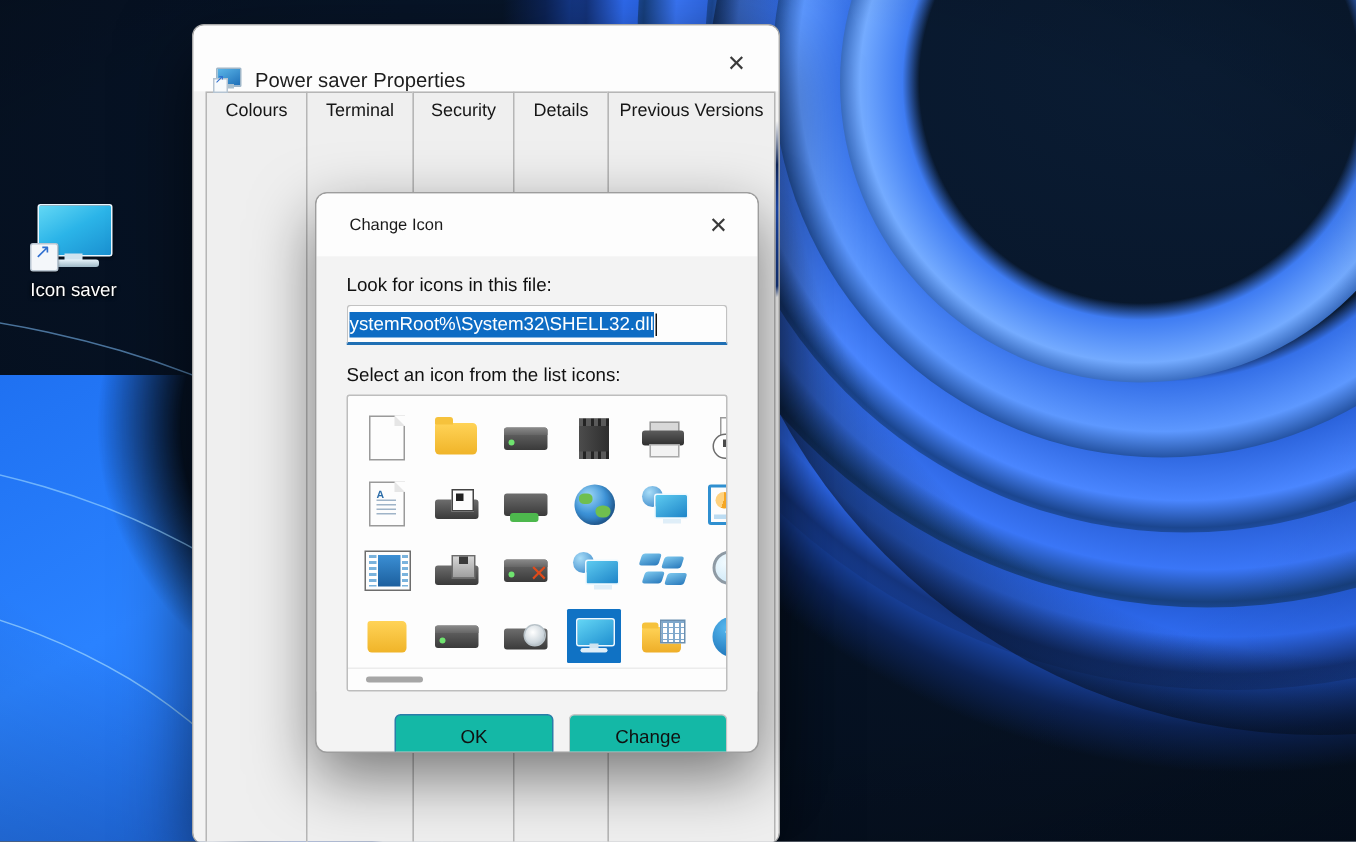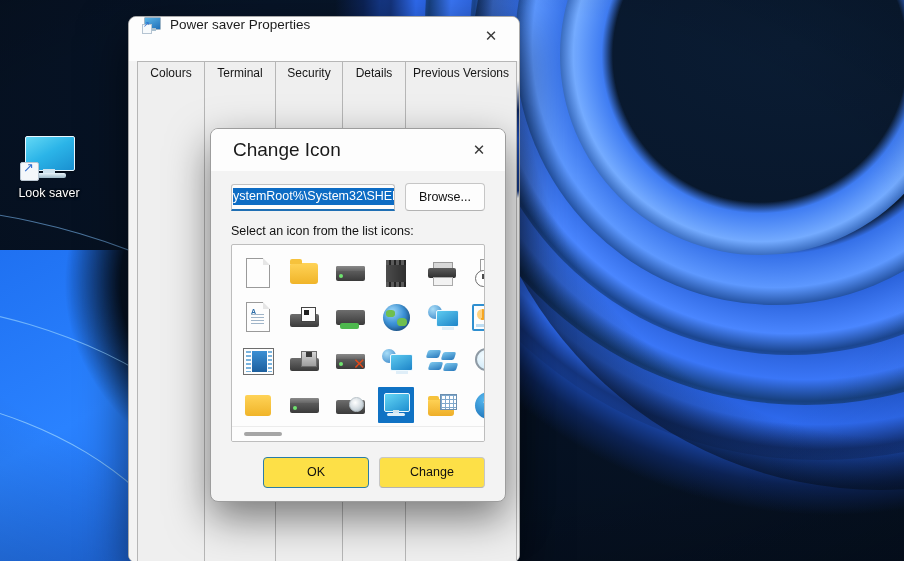--- a/index.html
+++ b/index.html
@@ -64,50 +64,50 @@
   .sc-arrow{position:absolute;left:-3px;top:26px;width:17px;height:17px;background:#f4f7fa;
      border:1px solid #b9c6d2;border-radius:2px;box-shadow:0 1px 1px rgba(0,0,0,.3);}
   .sc-arrow:after{content:"↗";position:absolute;left:2px;top:-3px;font-size:13px;color:#2f6fd0;}
   #shortcut .lbl{margin-top:4px;color:#fff;font-size:12.5px;line-height:15px;
      text-shadow:0 1px 3px rgba(0,0,0,.85),0 0 2px rgba(0,0,0,.9);}
 
   
   #props{position:absolute;left:128px;top:16px;width:390px;height:545px;
      background:#f3f3f3;border:1px solid #a9a9a9;border-radius:8px;
      box-shadow:0 18px 48px rgba(0,0,0,.55);overflow:hidden;display:flex;flex-direction:column;}
-  #props-title{height:44px;background:#fdfdfd;display:flex;align-items:flex-start;padding:0 6px 0 14px;flex:0 0 auto;}
+  #props-title{height:44px;background:#fdfdfd;display:flex;align-items:flex-end;padding:0 6px 0 14px;flex:0 0 auto;}
   .tb-icon{width:18px;height:16px;position:relative;margin-right:9px;flex:0 0 auto;}
   .tb-icon .sc{position:absolute;left:1px;top:0;width:15px;height:11px;border-radius:1px;
      background:linear-gradient(150deg,#5bb6e8,#1f6fb8);border:1px solid #9fb6c8;}
   .tb-icon .bs{position:absolute;left:4px;top:11px;width:9px;height:3px;background:#aac0cf;}
   .tb-icon .ar{position:absolute;left:-1px;top:7px;width:8px;height:8px;background:#f7fafc;border:1px solid #b5c4d2;}
   .tb-icon .ar:after{content:"↗";position:absolute;left:0;top:-5px;font-size:8px;color:#2f6fd0;}
   #props-title .t{font-size:13.5px;color:#1d1d1d;}
   .win-close{margin-left:auto;width:44px;height:38px;display:flex;align-items:center;justify-content:center;
      font-size:15px;color:#3a3a3a;border-radius:4px;cursor:default;}
 
   
   #tabs{flex:0 0 auto;padding:0 8px;background:#f3f3f3;}
   .tabrow{display:flex;}
   .tab{font-size:12px;color:#161616;padding:4px 0 5px;text-align:center;
      border:1px solid #b6b6b6;border-bottom-color:#9b9b9b;background:#efefef;margin-right:-1px;cursor:default;}
   .tabrow.r1 .tab{border-bottom:1px solid #b6b6b6;}
   
   .t-colours{width:66px}.t-terminal{width:70px}.t-security{width:66px}.t-details{width:62px}.t-prev{width:110px}
-  .btn{height:29px;min-width:76px;padding:0 14px;font-size:12.5px;color:#101010;background:#fde047;
+  .btn{height:29px;min-width:76px;padding:0 14px;font-size:12.5px;color:#101010;background:#14b8a6;
      border:1px solid #c6c6c6;border-bottom-color:#b3b3b3;border-radius:4px;display:flex;align-items:center;
      justify-content:center;cursor:default;}
   .btn.default{border:1px solid #2a7ca8;}
 
   
   #chicon{position:absolute;left:210px;top:128px;width:294px;height:372px;background:#f3f3f3;
      border:1px solid #9d9d9d;border-radius:8px;box-shadow:0 16px 42px rgba(0,0,0,.5);
      display:flex;flex-direction:column;overflow:hidden;}
   #ci-title{height:42px;background:#fdfdfd;display:flex;align-items:center;padding:0 4px 0 22px;flex:0 0 auto;}
-  #ci-title .t{font-size:19px;color:#1a1a1a;}
+  #ci-title .t{font-size:11px;color:#1a1a1a;}
   #ci-body{flex:1 1 auto;padding:12px 20px 0;background:#f3f3f3;}
   .ci-label{font-size:12.5px;color:#111;margin-bottom:6px;}
   .ci-row{display:flex;align-items:center;gap:10px;margin-bottom:13px;}
   .ci-input{flex:1 1 auto;height:24px;background:#fdfdfd;border:1px solid #c2c2c2;border-bottom:2px solid #1f6fb4;
      border-radius:3px 3px 0 0;display:flex;align-items:center;padding:0 1px;overflow:hidden;position:relative;}
   .ci-input .sel{background:#0d6cc4;color:#fff;font-size:12.5px;white-space:nowrap;padding:1px 0 2px;}
   .ci-input .caret{width:1px;height:15px;background:#111;margin-left:1px;}
   .ci-browse{height:26px;padding:0 13px;font-size:12.5px;color:#101010;background:#fdfdfd;border:1px solid #c6c6c6;
      border-bottom-color:#b3b3b3;border-radius:4px;display:flex;align-items:center;cursor:default;}
   .ci-label2{font-size:12.5px;color:#111;margin-bottom:6px;}
@@ -225,21 +225,21 @@
   <div class="swline l3"></div>
   <div class="vignette"></div>
 
   <div id="shortcut">
     <div class="mon">
       <div class="mon-screen"></div>
       <div class="mon-neck"></div>
       <div class="mon-base"></div>
       <div class="sc-arrow"></div>
     </div>
-    <div class="lbl">Look saver</div>
+    <div class="lbl">Icon saver</div>
   </div>
 </div>
 
 <div id="props">
 
   <div id="props-title">
     <div class="tb-icon">
       <div class="sc"></div>
         <div class="bs"></div>
         <div class="ar"></div>
@@ -262,27 +262,27 @@
 </div>
 
 <div id="chicon">
 
   <div id="ci-title">
     <div class="t">Change Icon</div>
     <div class="win-close">✕</div>
   </div>
 
   <div id="ci-body">
+    <div class="ci-label">Look for icons in this file:</div>
 
     <div class="ci-row">
       <div class="ci-input">
         <span class="sel">ystemRoot%\System32\SHELL32.dll</span>
         <span class="caret"></span>
       </div>
-      <div class="ci-browse">Browse...</div>
     </div>
 
     <div class="ci-label2">Select an icon from the list icons:</div>
 
     <div id="iconbox">
       <div id="iconscroll">
 
         <div class="irow">
           <div class="cell">
               <div class="doc"></div>

